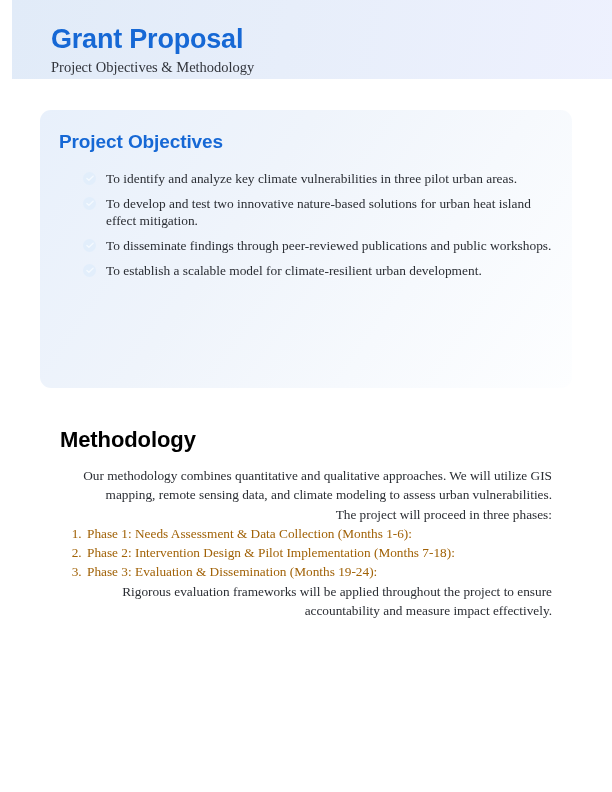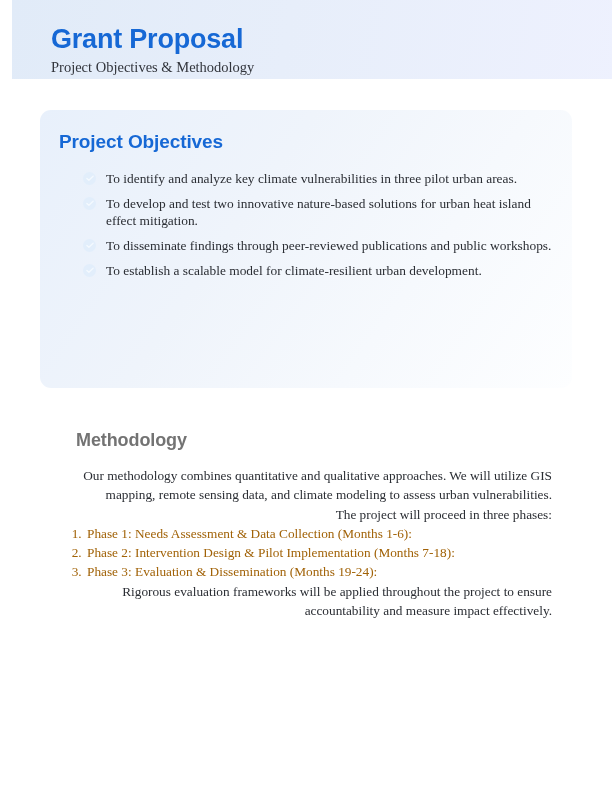--- a/index.html
+++ b/index.html
@@ -129,24 +129,24 @@
   .methodology {
     position: absolute;
     left: 60px;
     top: 428px;
     width: 492px;
   }
 
   .section-heading {
     font-family: "Liberation Sans", sans-serif;
     font-weight: bold;
-    font-size: 18px;
+    font-size: 22px;
     line-height: 24px;
-    color: #737373;
-    margin: 0 0 14px 16px;
+    color: #000000;
+    margin: 0 0 14px 0;
     letter-spacing: -0.1px;
   }
 
   .body-para {
     font-family: "Liberation Serif", serif;
     font-size: 13.3px;
     line-height: 19.3px;
     color: #2a2d33;
     margin: 0;
     text-align: right;

